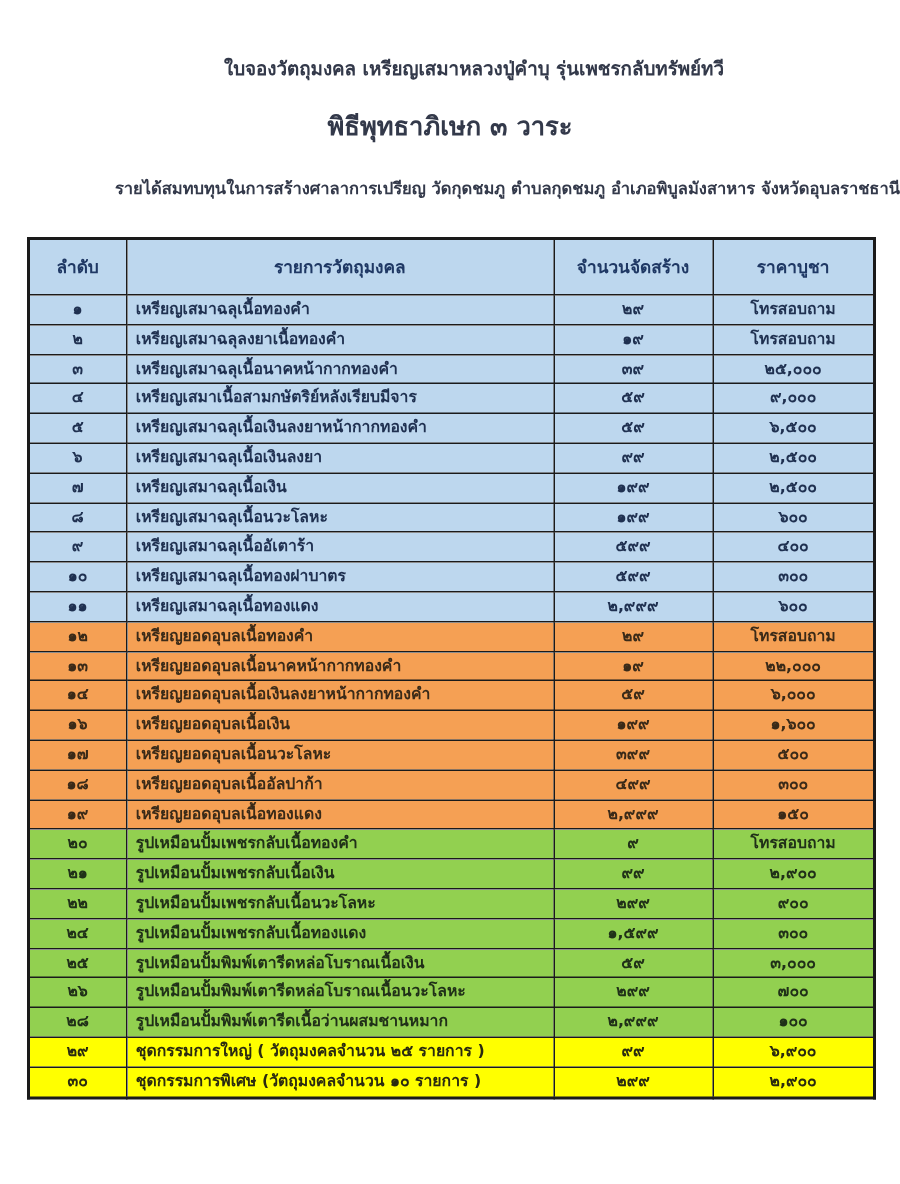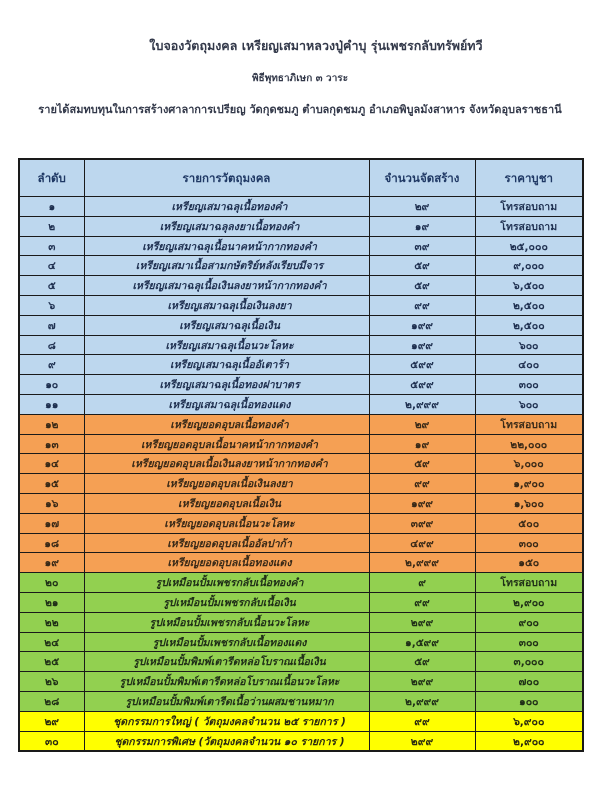--- a/index.html
+++ b/index.html
@@ -7,41 +7,41 @@
     position:relative;
     width:600px;height:789px;
     background:#ffffff;
     font-family:"DejaVu Sans","Liberation Sans",sans-serif;
     color:#2b3a55;
     overflow:hidden;
   }
   .doc-header{position:absolute;left:0;top:0;width:600px;text-align:center;}
   .h-line{font-weight:bold;color:#33394a;}
   .h1{position:absolute;top:36px;width:100%;font-size:12.5px;margin-left:16px;}
-  .h2{position:absolute;top:70px;width:100%;font-size:10px;}
-  .h3{position:absolute;top:100px;width:100%;font-size:11px;letter-spacing:0;}
+  .h2{position:absolute;top:70px;width:100%;font-size:17px;}
+  .h3{position:absolute;top:116px;width:100%;font-size:11px;letter-spacing:0;text-align:right;}
   table.amulet-table{
     position:absolute;left:18px;top:158px;width:564px;
     border-collapse:collapse;table-layout:fixed;
     border:2px solid #1a1a1a;
   }
   .amulet-table th,.amulet-table td{
     border:1px solid #1a1a1a;
     font-weight:bold;
     white-space:nowrap;overflow:hidden;
     padding:0;
   }
   .amulet-table th{
     height:36px;font-size:11.5px;color:#1f3864;
     background:var(--blue,#bdd7ee);
     text-align:center;
   }
   .amulet-table td{height:18.8px;font-size:10.5px;line-height:18.8px;color:#1f3050;}
   td.c-no,td.c-qty,td.c-price{text-align:center;}
-  td.c-name{text-align:center;padding-left:6px;font-style:italic;}
+  td.c-name{text-align:left;padding-left:6px;}
   tr.sec-blue td{background:var(--blue,#bdd7ee);}
   tr.sec-orange td{background:var(--orange,#f5a054);color:#3a2a18;}
   tr.sec-green td{background:var(--green,#92d050);color:#203018;}
   tr.sec-yellow td{background:var(--yellow,#ffff00);color:#2a2a10;}
 </style>
 </head>
 <body>
 
 <div id="page">
 
@@ -145,26 +145,20 @@
           <td class="c-qty">๑๙</td>
           <td class="c-price">๒๒,๐๐๐</td>
         </tr>
         <tr class="sec-orange">
           <td class="c-no">๑๔</td>
           <td class="c-name">เหรียญยอดอุบลเนื้อเงินลงยาหน้ากากทองคำ</td>
           <td class="c-qty">๕๙</td>
           <td class="c-price">๖,๐๐๐</td>
         </tr>
         <tr class="sec-orange">
-          <td class="c-no">๑๕</td>
-          <td class="c-name">เหรียญยอดอุบลเนื้อเงินลงยา</td>
-          <td class="c-qty">๙๙</td>
-          <td class="c-price">๑,๙๐๐</td>
-        </tr>
-        <tr class="sec-orange">
           <td class="c-no">๑๖</td>
           <td class="c-name">เหรียญยอดอุบลเนื้อเงิน</td>
           <td class="c-qty">๑๙๙</td>
           <td class="c-price">๑,๖๐๐</td>
         </tr>
         <tr class="sec-orange">
           <td class="c-no">๑๗</td>
           <td class="c-name">เหรียญยอดอุบลเนื้อนวะโลหะ</td>
           <td class="c-qty">๓๙๙</td>
           <td class="c-price">๕๐๐</td>

